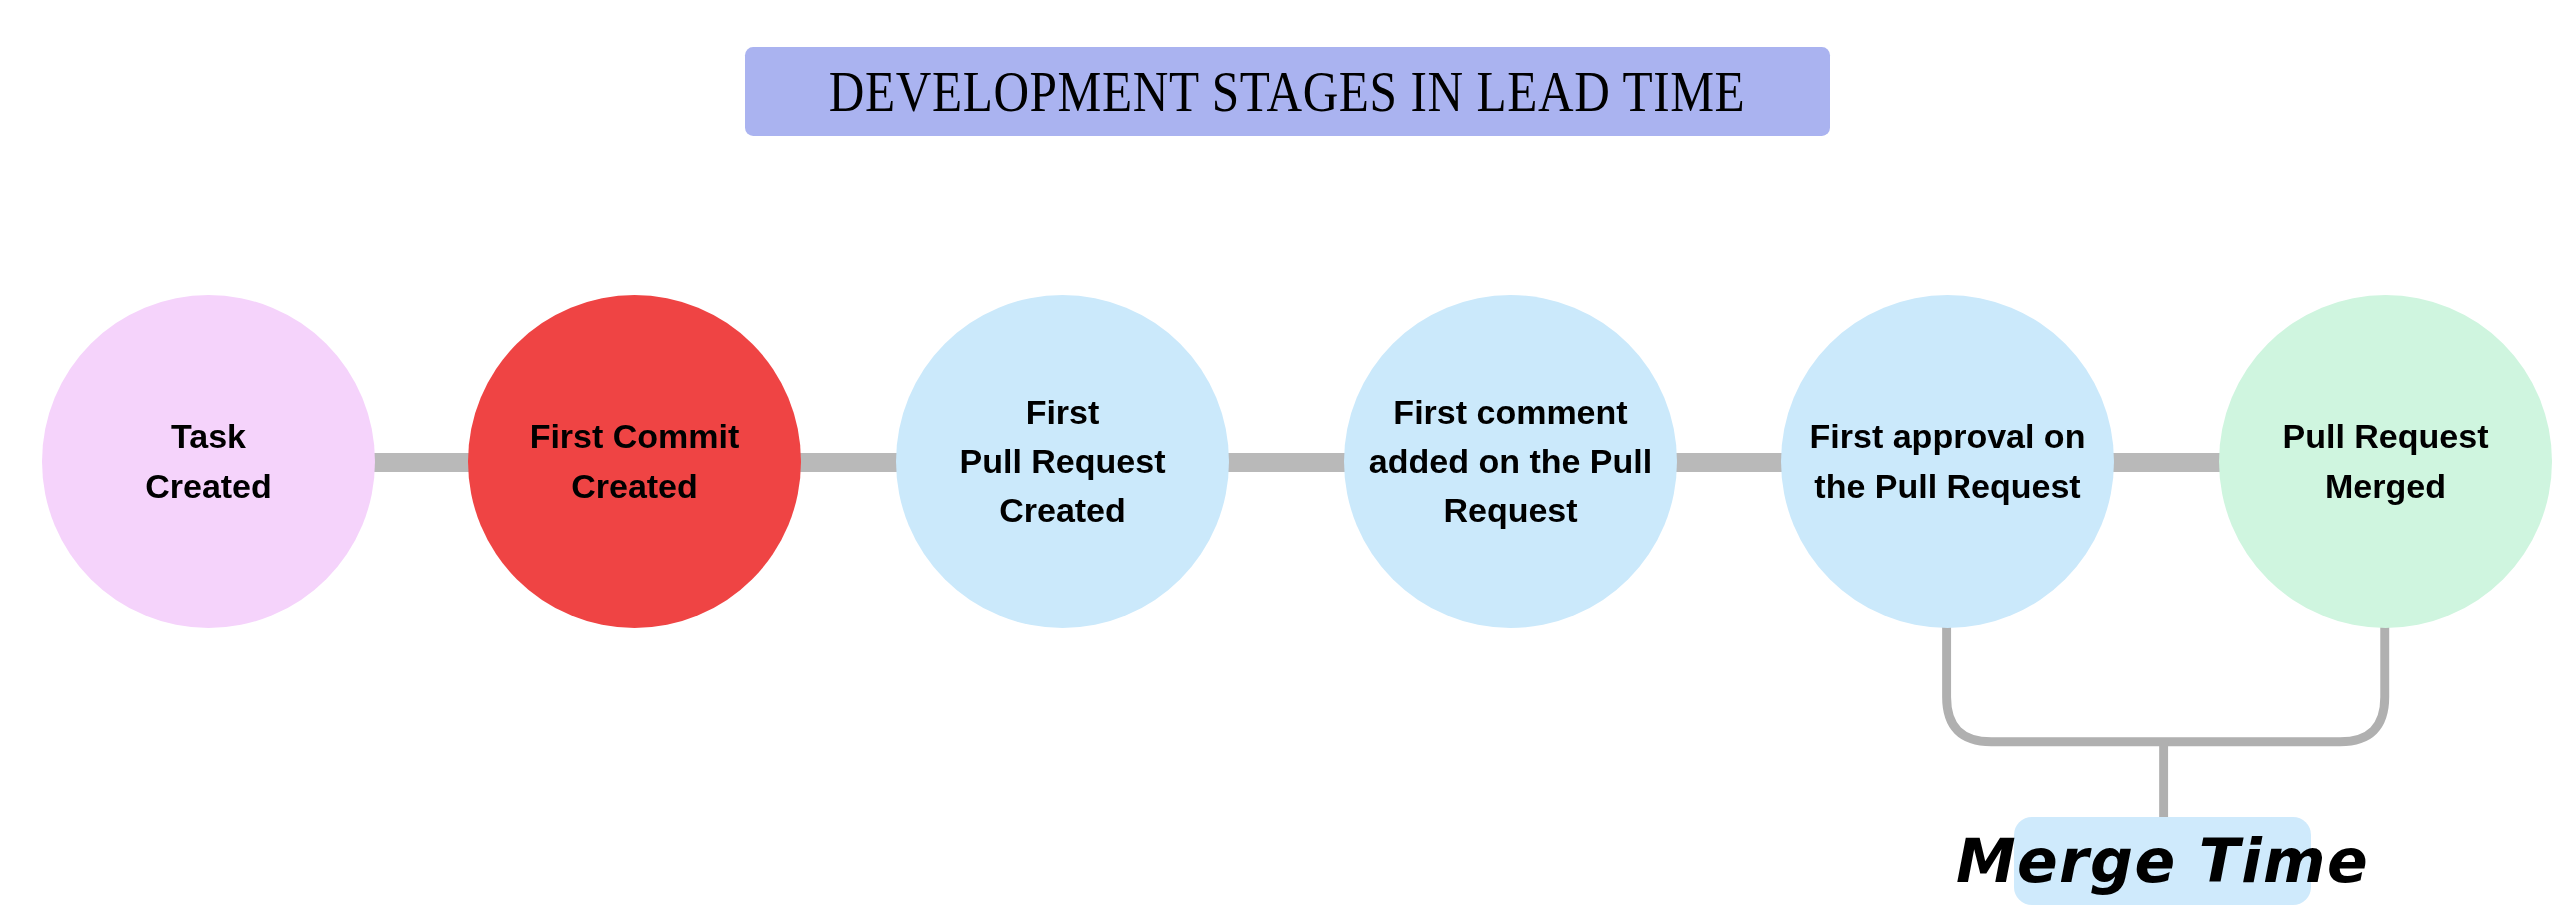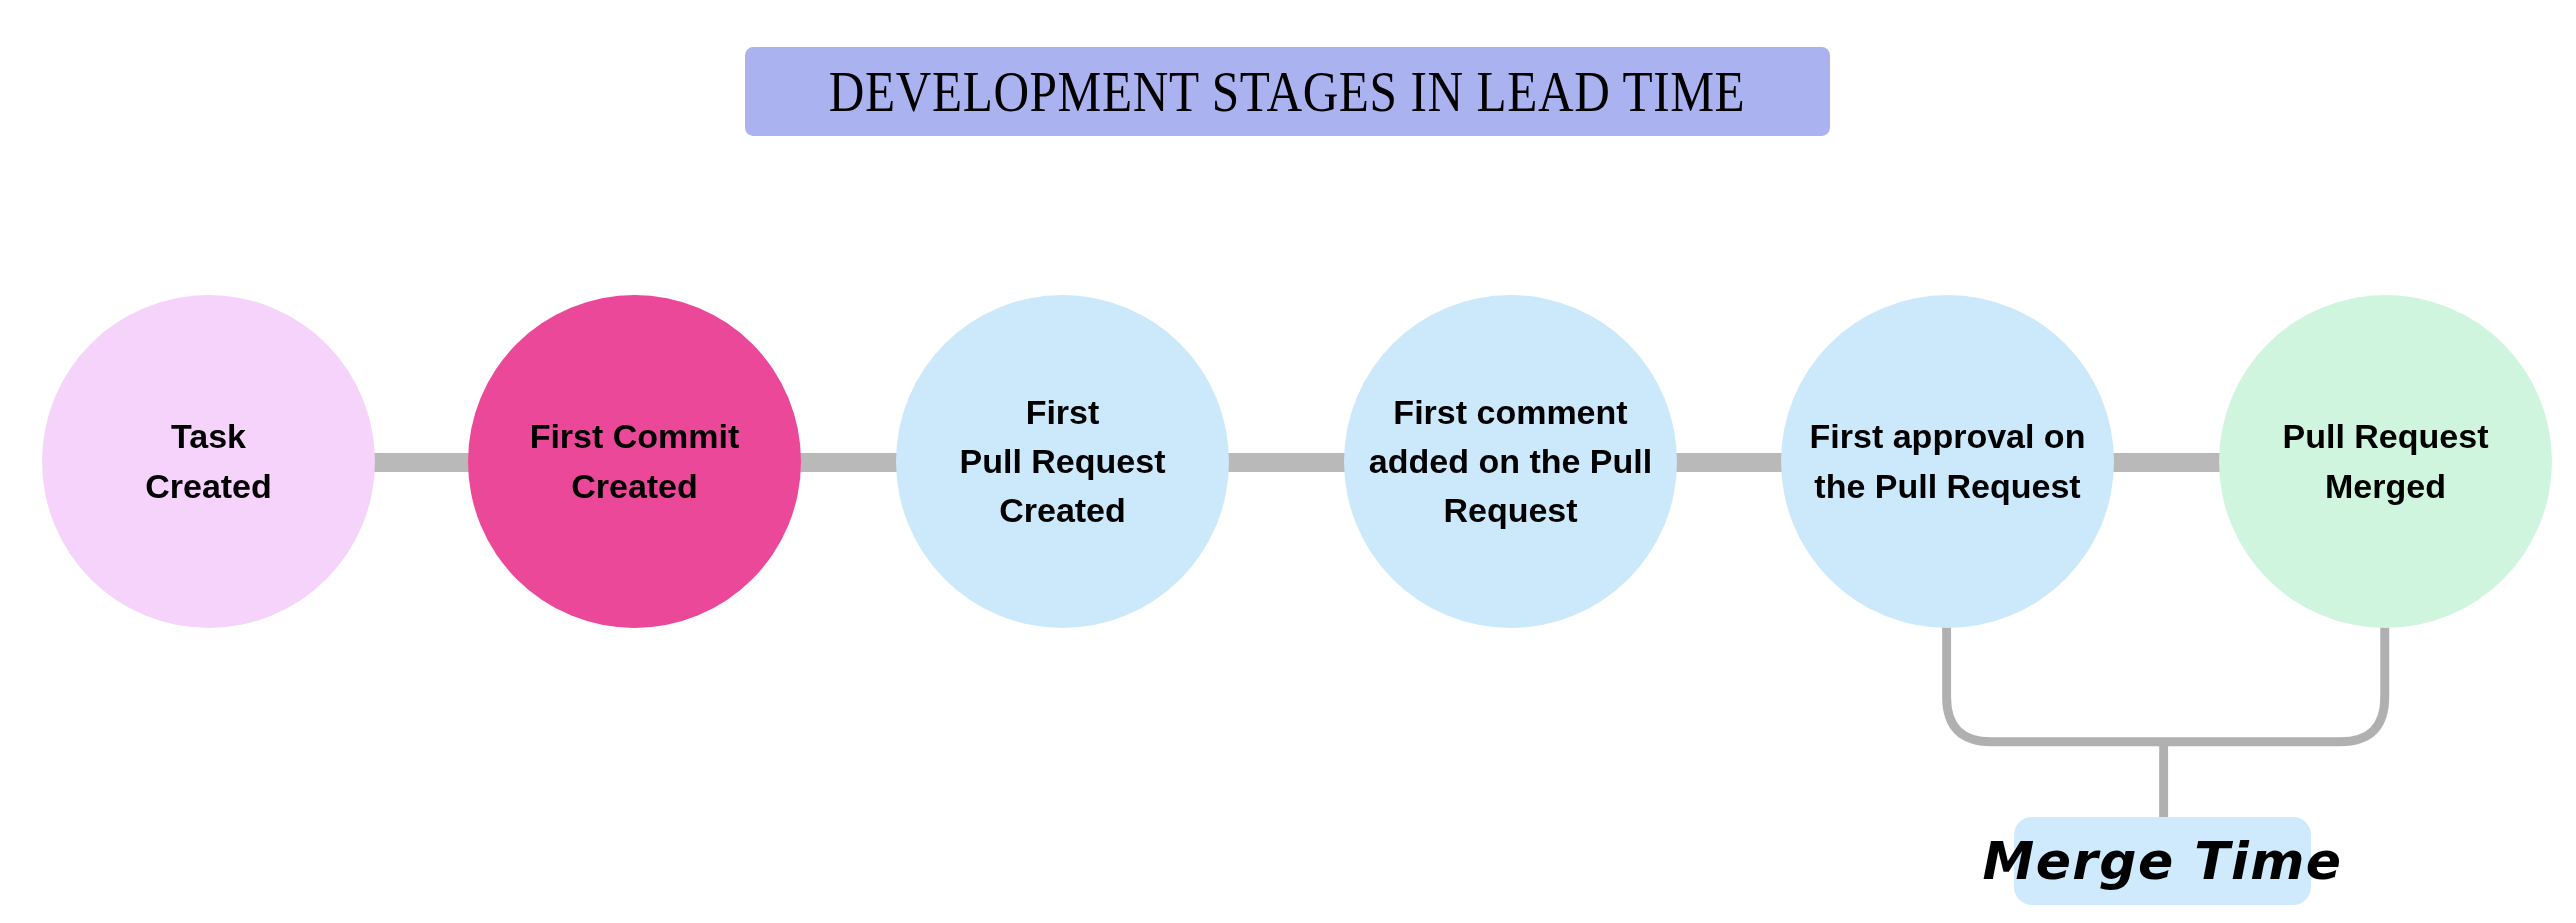--- a/index.html
+++ b/index.html
@@ -101,21 +101,21 @@
     border-radius: 18px;
     display: flex;
     align-items: center;
     justify-content: center;
     z-index: 3;
   }
   .merge-label span {
     font-family: "DejaVu Sans", cursive, sans-serif;
     font-style: italic;
     font-weight: 600;
-    font-size: 52px;
+    font-size: 60px;
     letter-spacing: 1.4px;
     color: #000000;
     white-space: nowrap;
   }
 </style>
 </head>
 <body>
 
 <div id="canvas">
 
@@ -128,21 +128,21 @@
   <svg class="bracket-svg" viewBox="0 0 3750 1344" xmlns="http://www.w3.org/2000/svg">
     <path d="M 2834 903 L 2834 1015 Q 2834 1080 2899 1080 L 3407 1080 Q 3472 1080 3472 1015 L 3472 903" fill="none" stroke-width="13" stroke-linecap="butt" stroke="#b0b0b0"></path>
     <path d="M 3150 1080 L 3150 1192" fill="none" stroke-width="13" stroke-linecap="butt" stroke="#b0b0b0"></path>
   </svg>
 
   <div class="stage stage-1" style="background-color: rgb(245, 211, 251);">
     <span>Task
 Created</span>
   </div>
 
-  <div class="stage stage-2" style="background-color: #ec4899;">
+  <div class="stage stage-2" style="background-color: #ef4444;">
     <span>First Commit
 Created</span>
   </div>
 
   <div class="stage stage-3" style="background-color: rgb(203, 233, 251);">
     <span>First
 Pull Request
 Created</span>
   </div>
 

